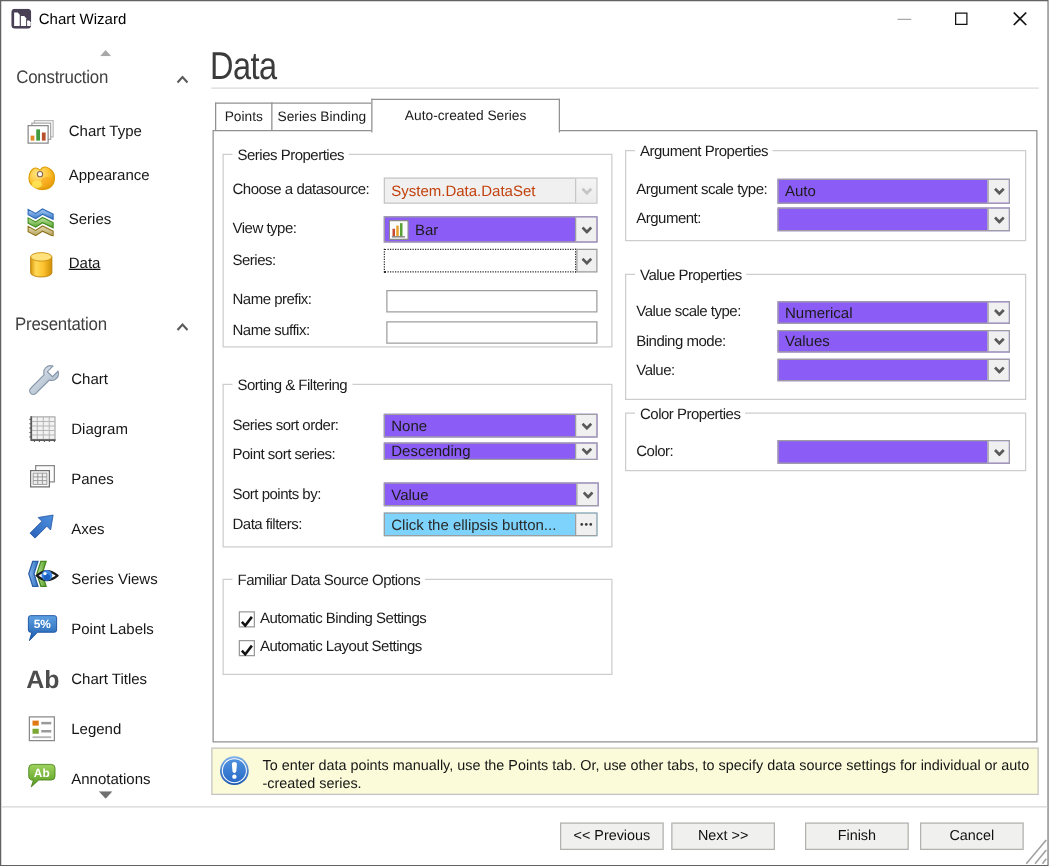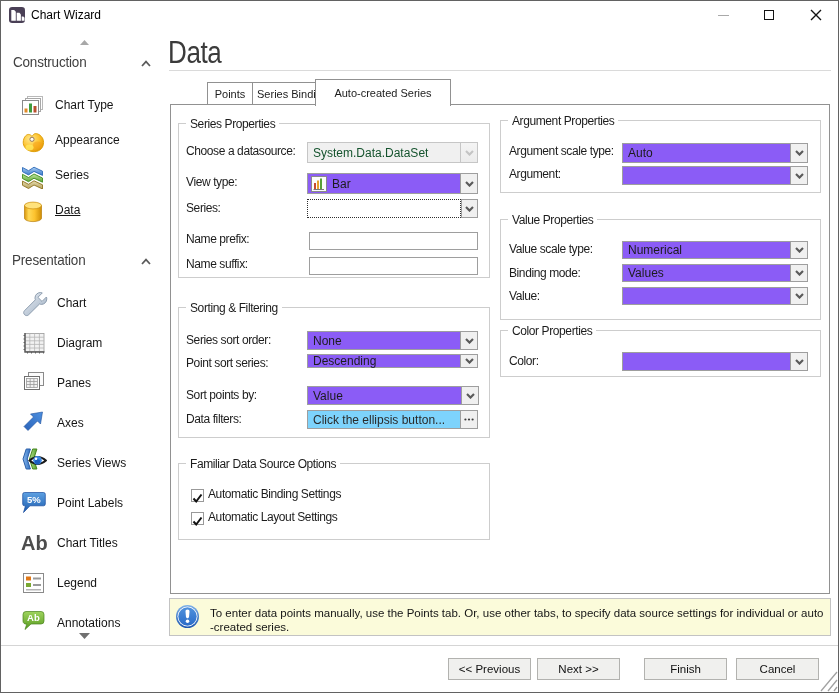--- a/index.html
+++ b/index.html
@@ -7,24 +7,24 @@
 body { font-family:"Liberation Sans",sans-serif; background:#fff; position:relative; }
 .abs { position:absolute; }
 .win { position:absolute; left:0; top:0; width:839px; height:693px; border:1px solid #626262; background:#fff; }
 .lbl { position:absolute; font-size:12px; letter-spacing:-0.4px; color:#1c1c1c; line-height:12px; white-space:nowrap; }
 .gb { position:absolute; border:1px solid #cdcdcd; }
 .gt { position:absolute; left:7px; top:-6px; background:#fff; padding:0 4px; font-size:12px; letter-spacing:-0.4px; line-height:12px; color:#1c1c1c; white-space:nowrap; }
 .combo { position:absolute; border:1px solid #9e9e9e; background:#8b5cf6; }
 .combo .val { position:absolute; left:5px; top:50%; transform:translateY(-50%); font-size:12px; color:#1c1c1c; white-space:nowrap; }
 .combo .arr { position:absolute; top:0; right:0; bottom:0; width:17px; border-left:1px solid #9e9e9e; background:#f0f0f0; display:flex; align-items:center; justify-content:center; }
 .combo.dis { background:#f0f0f0; border-color:#c6c6c6; }
-.combo.dis .val { color:#14532d; }
+.combo.dis .val { color:#c2410c; }
 .combo.dis .arr { border-left-color:#c6c6c6; background:linear-gradient(180deg,#f4f4f4,#ececec); }
 .txt { position:absolute; border:1px solid #9e9e9e; background:#fff; }
-.tab { position:absolute; border:1px solid #919191; border-bottom:none; background:#fff; font-size:11px; color:#1c1c1c; display:flex; align-items:center; justify-content:center;margin-left:35px; }
+.tab { position:absolute; border:1px solid #919191; border-bottom:none; background:#fff; font-size:11px; color:#1c1c1c; display:flex; align-items:center; justify-content:center; }
 .btn { position:absolute; height:22px; border:1px solid #b2b2af; background:#f0f0ee; font-size:11.5px; color:#101010; display:flex; align-items:center; justify-content:center; }
 .cb { position:absolute; width:13px; height:13px; border:1px solid #999; background:#fff; }
 .itemtext { position:absolute; font-size:12px; color:#151515; line-height:12px; white-space:nowrap; }
 .sect { position:absolute; font-size:14.5px; color:#3f3f3f; line-height:16px; white-space:nowrap; letter-spacing:-0.2px; transform:scaleX(0.93); transform-origin:0 50%; }
 </style>
 </head>
 <body>
 <div class="win"></div>
 
 <div class="abs" id="titlebar">
@@ -211,21 +211,21 @@
     </svg>
 </div>
 
 <div class="abs" style="left:168px;top:37px;font-size:31px;color:#3b3b3b;line-height:32px;letter-spacing:-0.5px;transform:scaleX(0.84);transform-origin:0 0">Data</div>
 <div class="abs" style="left:169px;top:70px;width:662px;height:1px;background:#dadada"></div>
 
 <div class="abs" id="tabs">
   <div class="abs" style="left:170px;top:104px;width:660px;height:490px;border:1px solid #919191;background:#fff"></div>
   <div class="tab" style="left:172px;top:82px;width:46px;height:22px">Points</div>
   <div class="tab" style="left:217px;top:82px;width:81px;height:22px">Series Binding</div>
-  <div class="tab" style="left:280px;top:79px;width:136px;height:27px;z-index:3">Auto-created Series</div>
+  <div class="tab" style="left:297px;top:79px;width:151px;height:27px;z-index:3">Auto-created Series</div>
 </div>
 
 <div class="gb" style="left:178px;top:123px;width:312px;height:155px">
     <span class="gt">Series Properties</span>
   </div>
 <div class="lbl" style="left:186px;top:145px">Choose a datasource:</div>
 <div class="combo dis" style="left:307px;top:142px;width:171px;height:21px">
     <span class="val">System.Data.DataSet</span>
   <span class="arr">
       <svg width="9" height="6" viewBox="0 0 9 6">

